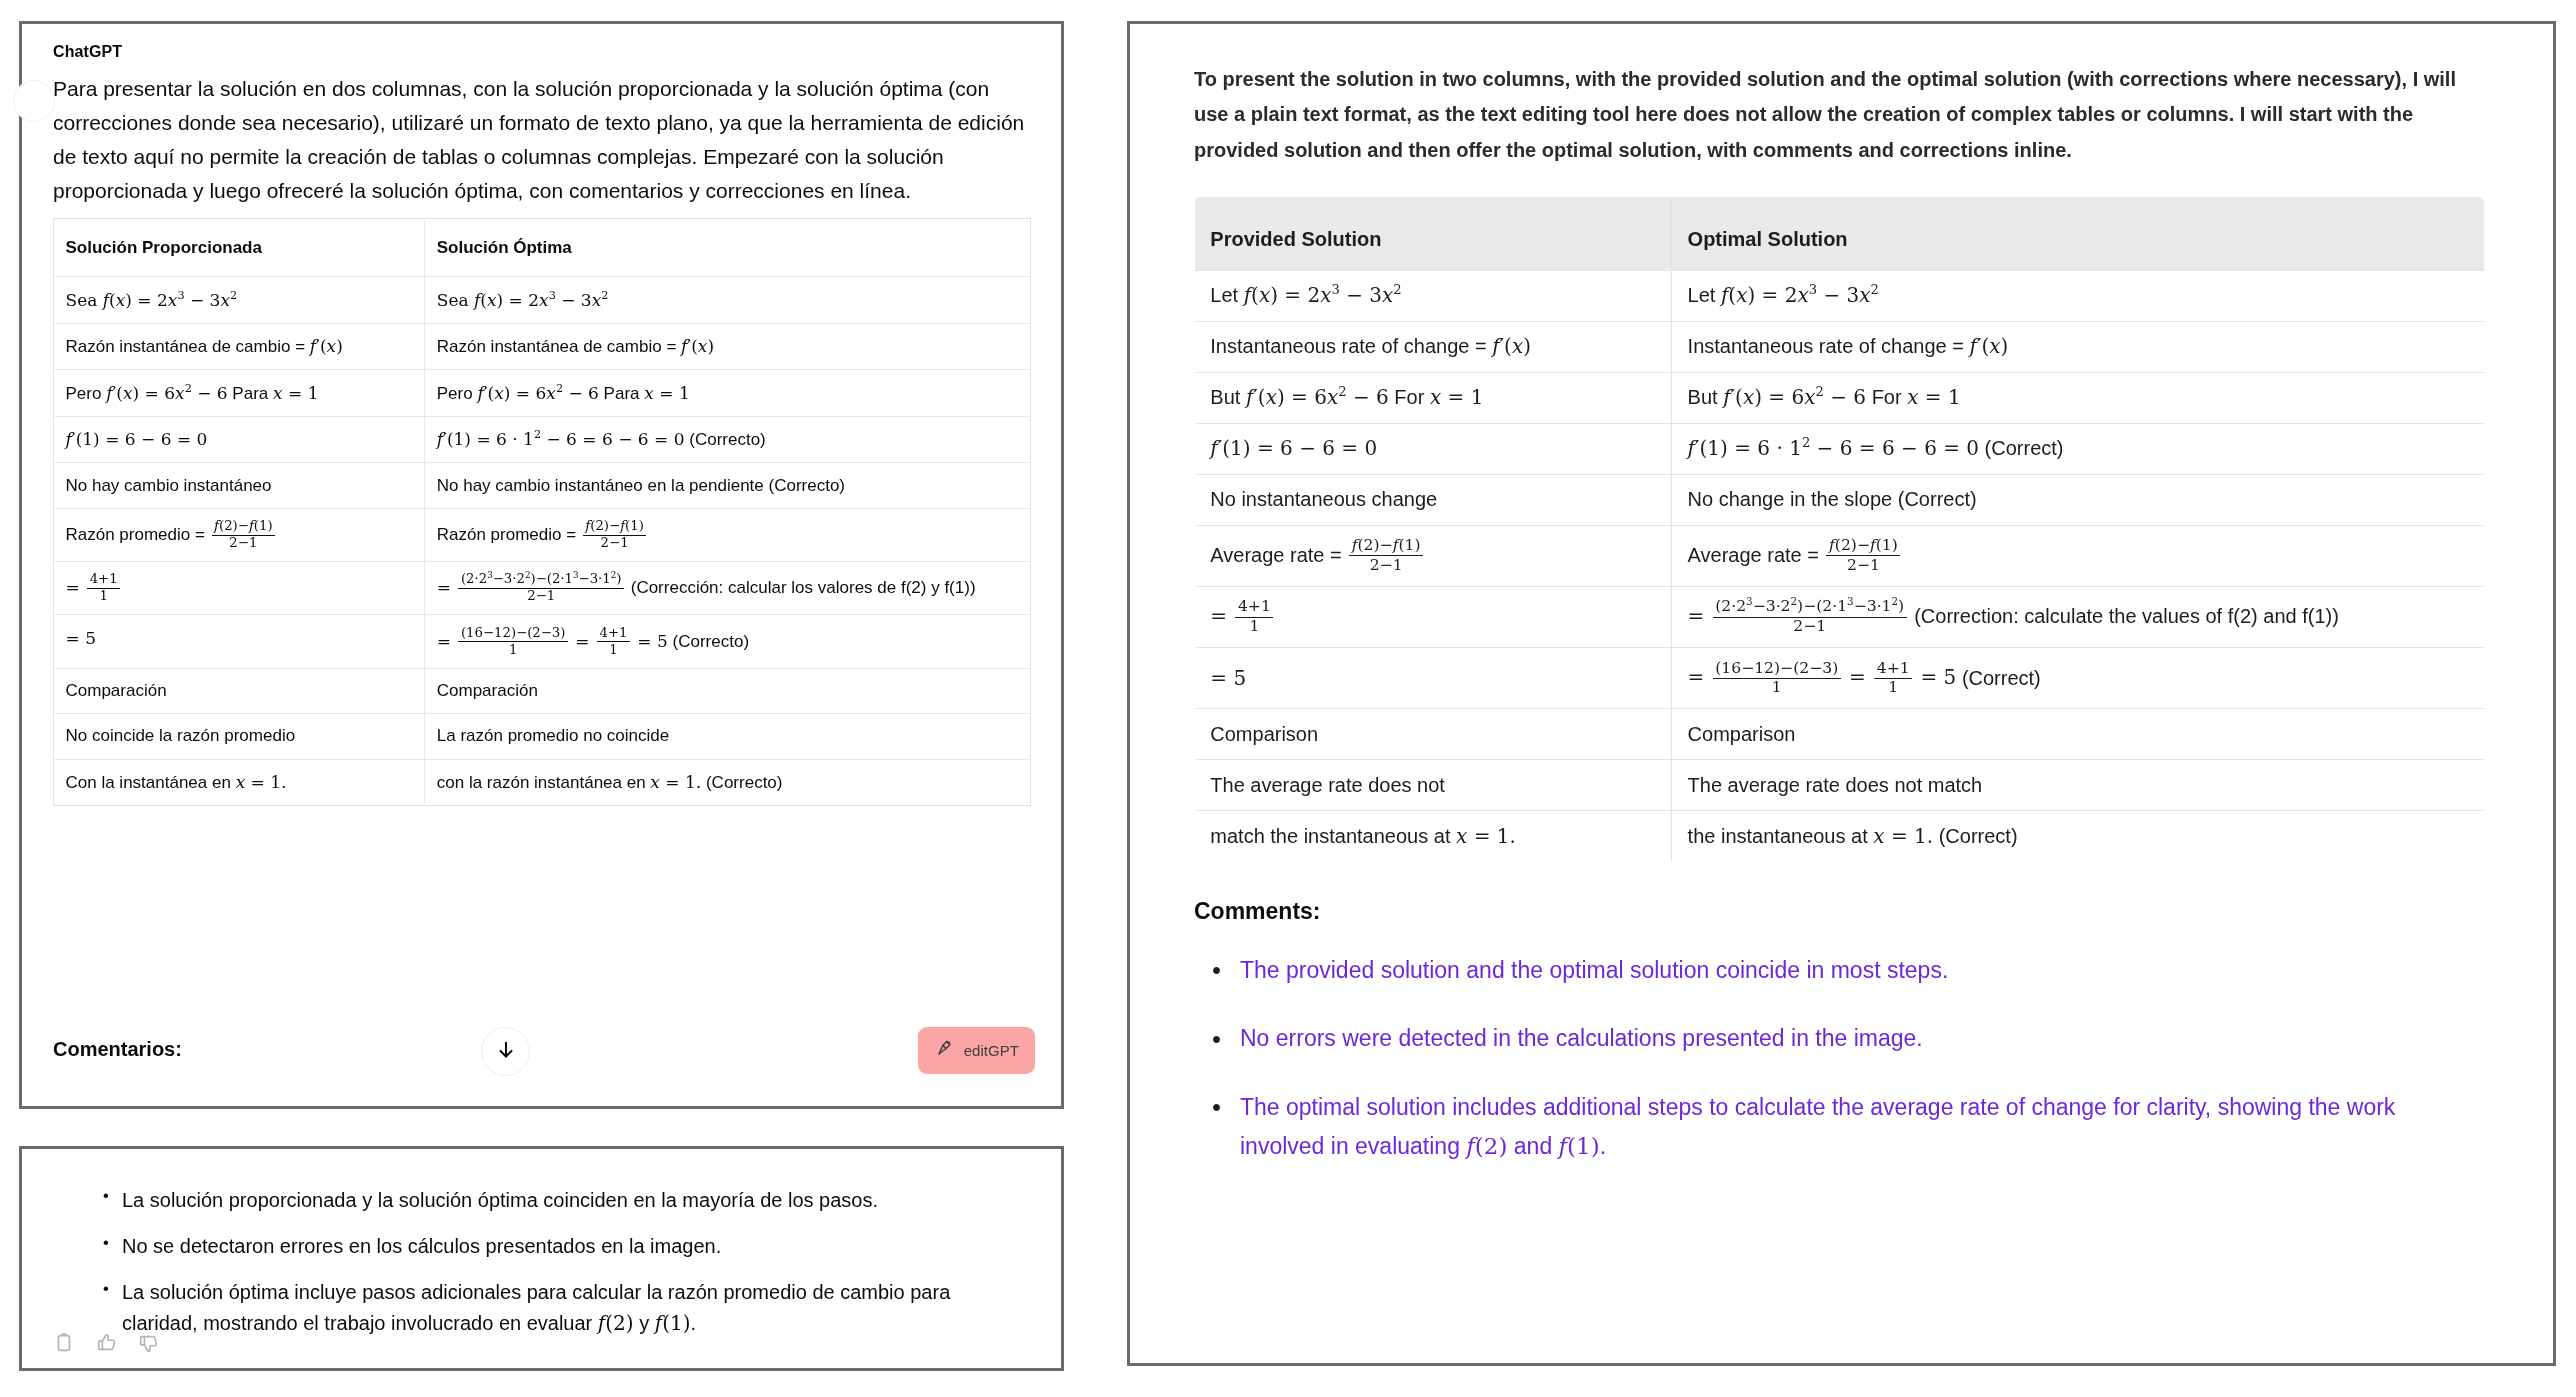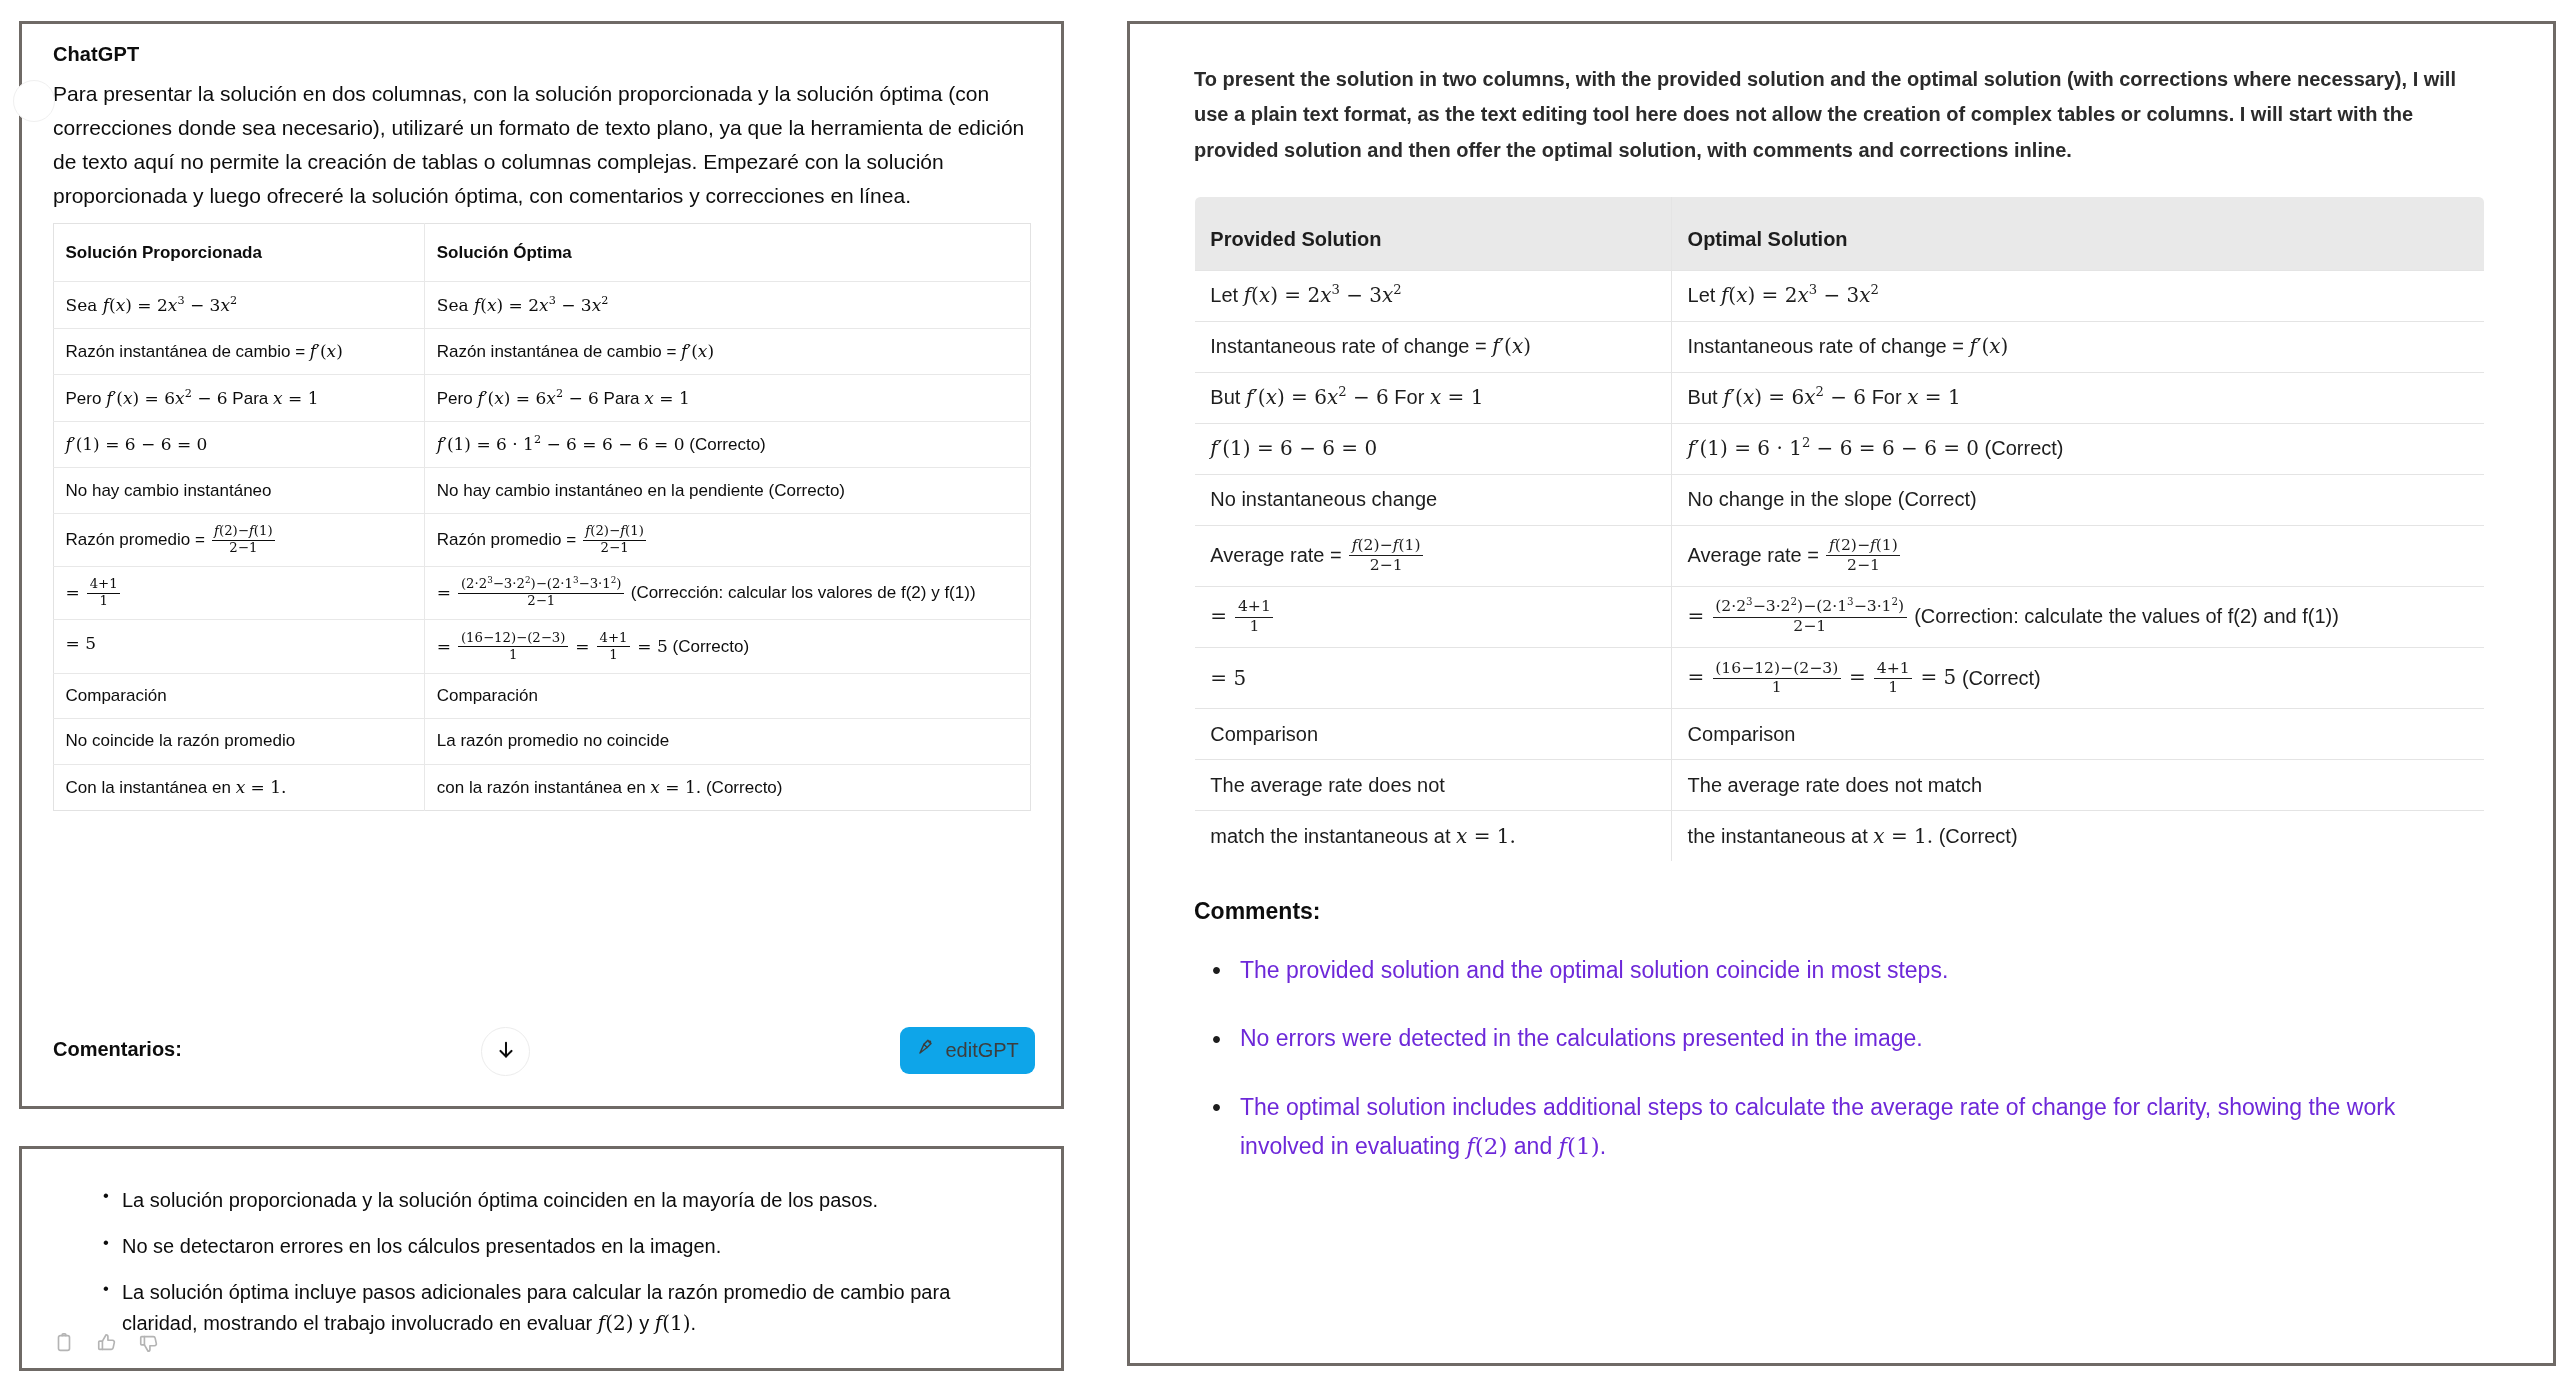--- a/index.html
+++ b/index.html
@@ -25,21 +25,21 @@
   }
   #panel-left-main   { left: 19px;   top: 20.5px;   width: 1045px; height: 1088px; }
   #panel-left-notes  { left: 19px;   top: 1146px; width: 1045px; height: 225px; }
   #panel-right       { left: 1127px; top: 20.5px;   width: 1429px; height: 1345px; }
 
   .pad-left  { padding: 19px 31px 0 31px; }
   .pad-right { padding: 38px 64px 0 64px; }
 
   
   .author {
-    font-size: 20px;
+    font-size: 16px;
     font-weight: 700;
     letter-spacing: 0.1px;
     margin: 0 0 11.5px 0;
     color: #0d0d0d;
   }
   .para-es {
     font-size: 21px;
     line-height: 1.62;
     margin: 0;
     color: #0d0d0d;
@@ -157,25 +157,25 @@
     display: flex;
     align-items: center;
     justify-content: center;
   }
   .editgpt-btn {
     position: absolute;
     right: 25.6px; top: 0;
     height: 47px;
     padding: 0 16.6px;
     border-radius: 9px;
-    background: #0ea5e9;
+    background: #fca5a5;
     display: flex;
     align-items: center;
     gap: 10.2px;
-    font-size: 20px;
+    font-size: 15px;
     color: #3d3d3d;
     box-sizing: border-box;
   }
 
   
   ul.bul-es {
     margin: 16.6px 0 0 0;
     padding-left: 29px;
     list-style: none;
   }

